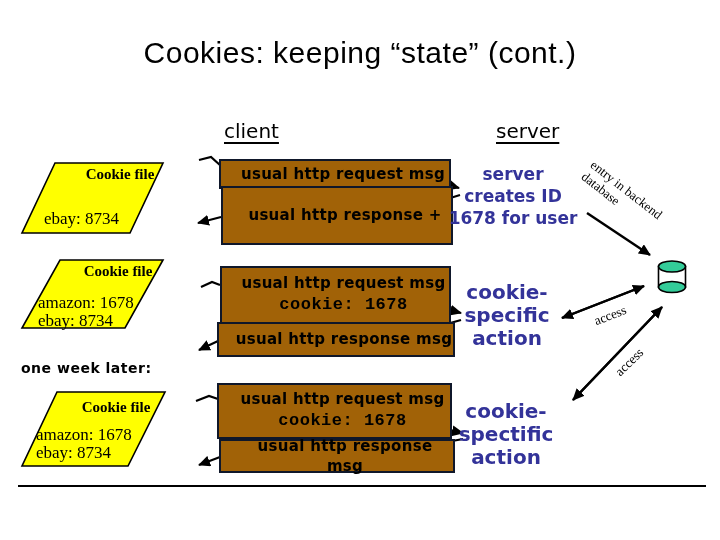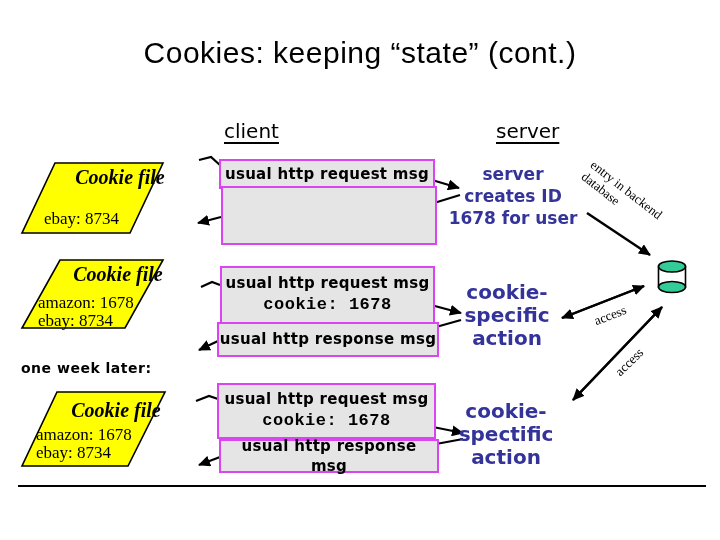--- a/index.html
+++ b/index.html
@@ -13,30 +13,31 @@
     top:36px; left:0; width:720px; text-align:center;
     font-family:"Liberation Sans", sans-serif; font-size:30px; letter-spacing:.5px;
     z-index:2;
   }
   .col-header {
     font-size:20px; text-decoration:underline;
     text-decoration-thickness:2px; text-underline-offset:4px; z-index:2;margin-left:46px;
   }
   .overlay { position:absolute; left:0; top:0; width:720px; height:540px; z-index:1; }
   .msg-box {
-    position:absolute; background:#e5e5e5; border:2px solid #d946ef; z-index:2;
+    position:absolute; background:#a16207; border:2px solid #0f172a; z-index:2;
     display:flex; flex-direction:column; justify-content:center; align-items:center;
     font-weight:bold; font-size:15px; letter-spacing:.3px; line-height:1.35;
     text-align:center;
+    padding-left:16px;
   }
   .mono {
     font-family:"Liberation Mono", monospace; font-weight:bold;
     font-size:17px; letter-spacing:.5px;
   }
-  .cookie-label { font-family:"Liberation Serif", serif; font-weight:bold; font-size:20px; z-index:2;font-style:italic; }
+  .cookie-label { font-family:"Liberation Serif", serif; font-weight:bold; font-size:15px; z-index:2; }
   .cookie-line  { font-family:"Liberation Serif", serif; font-size:17px; z-index:2; }
   .note {
     color:#333399; font-weight:bold; text-align:center;
     white-space:pre-line; z-index:2;
   }
   .note-1 { font-size:17px; line-height:22px; }
   .note-23 { font-size:20px; line-height:23px; }
   .rot-label {
     font-family:"Liberation Serif", serif; font-size:13px; line-height:15px;
     white-space:pre-line; transform-origin:0 0; z-index:2;
@@ -108,20 +109,21 @@
   <div class="abs week" style="left:21px; top:360px;">one week later:</div>
 
   <div class="abs cookie-label" style="left:70px; top:399px; width:92px; text-align:center;">Cookie file</div>
   <div class="abs cookie-line" style="left:36px; top:425px;">amazon: 1678</div>
   <div class="abs cookie-line" style="left:36px; top:443px;">ebay: 8734</div>
 
   <div class="msg-box" style="left:219px; top:159px; width:212px; height:26px;">
     <span>usual http request msg</span>
   </div>
   <div class="msg-box" style="left:221px; top:186px; width:212px; height:55px;">
+    <span>usual http response +</span>
   </div>
 
   <div class="msg-box" style="left:220px; top:266px; width:211px; height:54px;">
     <span>usual http request msg</span>
     <span class="mono">cookie: 1678</span>
   </div>
   <div class="msg-box" style="left:217px; top:322px; width:218px; height:31px;">
     <span>usual http response msg</span>
   </div>
 

